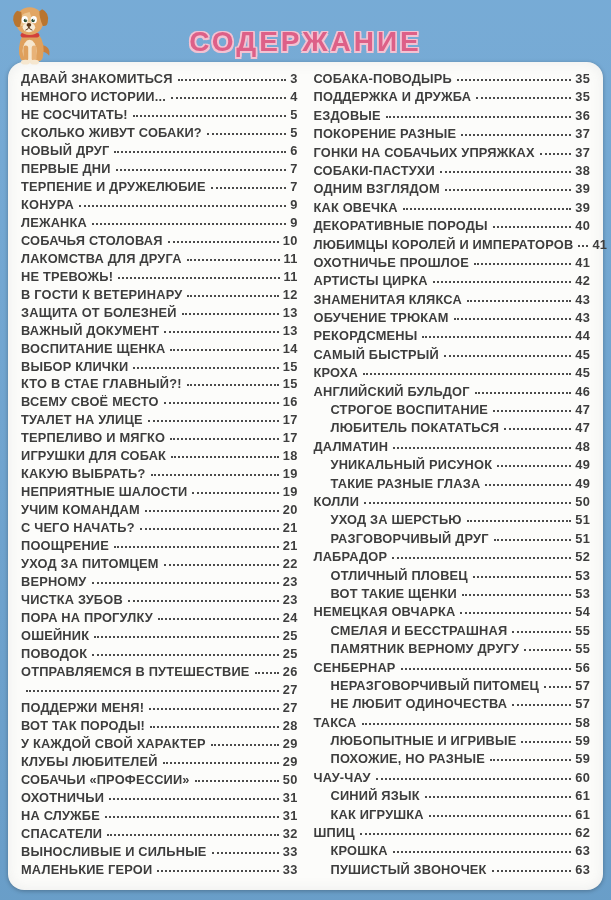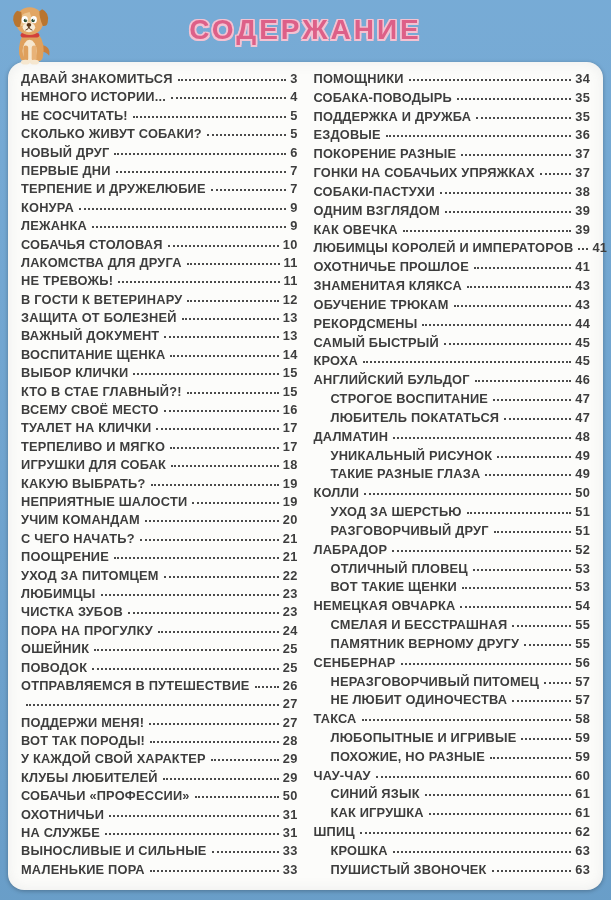--- a/index.html
+++ b/index.html
@@ -11,21 +11,21 @@
   
   .frame-shade{
     position:absolute;inset:0;pointer-events:none;
     background:linear-gradient(180deg, rgba(255,255,255,.06), rgba(0,0,0,.05));
   }
   .header{
     position:absolute;left:0;top:0;width:611px;height:62px;
     text-align:center;
   }
   .header-title{
-    display:inline-block;margin-top:14px;
+    display:inline-block;margin-top:26px;
     font-size:28px;font-weight:bold;letter-spacing:3px;
     color:#dd6088;
     text-shadow:
       -1.5px -1.5px 0 #f3c2d2, 1.5px -1.5px 0 #f3c2d2,
       -1.5px 1.5px 0 #f3c2d2, 1.5px 1.5px 0 #f3c2d2,
       0 -1.5px 0 #f3c2d2, 0 1.5px 0 #f3c2d2,
       -1.5px 0 0 #f3c2d2, 1.5px 0 0 #f3c2d2;
   }
   .puppy{
     position:absolute;left:8px;top:3px;width:46px;height:64px;z-index:3;
@@ -185,21 +185,21 @@
           <span class="toc-title">КТО В СТАЕ ГЛАВНЫЙ?!</span>
           <span class="leader"></span>
           <span class="toc-page">15</span>
         </div>
         <div class="toc-row">
           <span class="toc-title">ВСЕМУ СВОЁ МЕСТО</span>
           <span class="leader"></span>
           <span class="toc-page">16</span>
         </div>
         <div class="toc-row">
-          <span class="toc-title">ТУАЛЕТ НА КЛИЧКИ</span>
+          <span class="toc-title">ТУАЛЕТ НА УЛИЦЕ</span>
           <span class="leader"></span>
           <span class="toc-page">17</span>
         </div>
         <div class="toc-row">
           <span class="toc-title">ТЕРПЕЛИВО И МЯГКО</span>
           <span class="leader"></span>
           <span class="toc-page">17</span>
         </div>
         <div class="toc-row">
           <span class="toc-title">ИГРУШКИ ДЛЯ СОБАК</span>
@@ -230,21 +230,21 @@
           <span class="toc-title">ПООЩРЕНИЕ</span>
           <span class="leader"></span>
           <span class="toc-page">21</span>
         </div>
         <div class="toc-row">
           <span class="toc-title">УХОД ЗА ПИТОМЦЕМ</span>
           <span class="leader"></span>
           <span class="toc-page">22</span>
         </div>
         <div class="toc-row">
-          <span class="toc-title">ЛЮБИМЦЫ</span>
+          <span class="toc-title">ВЕРНОМУ</span>
           <span class="leader"></span>
           <span class="toc-page">23</span>
         </div>
         <div class="toc-row">
           <span class="toc-title">ЧИСТКА ЗУБОВ</span>
           <span class="leader"></span>
           <span class="toc-page">23</span>
         </div>
         <div class="toc-row">
           <span class="toc-title">ПОРА НА ПРОГУЛКУ</span>
@@ -299,37 +299,37 @@
           <span class="toc-title">ОХОТНИЧЬИ</span>
           <span class="leader"></span>
           <span class="toc-page">31</span>
         </div>
         <div class="toc-row">
           <span class="toc-title">НА СЛУЖБЕ</span>
           <span class="leader"></span>
           <span class="toc-page">31</span>
         </div>
         <div class="toc-row">
+          <span class="toc-title">СПАСАТЕЛИ</span>
+          <span class="leader"></span>
+          <span class="toc-page">32</span>
+        </div>
+        <div class="toc-row">
           <span class="toc-title">ВЫНОСЛИВЫЕ И СИЛЬНЫЕ</span>
           <span class="leader"></span>
           <span class="toc-page">33</span>
         </div>
         <div class="toc-row">
-          <span class="toc-title">МАЛЕНЬКИЕ ПОРА</span>
+          <span class="toc-title">МАЛЕНЬКИЕ ГЕРОИ</span>
           <span class="leader"></span>
           <span class="toc-page">33</span>
         </div>
       </div>
     <div class="col">
         <div class="toc-row">
-          <span class="toc-title">ПОМОЩНИКИ</span>
-          <span class="leader"></span>
-          <span class="toc-page">34</span>
-        </div>
-        <div class="toc-row">
           <span class="toc-title">СОБАКА-ПОВОДЫРЬ</span>
           <span class="leader"></span>
           <span class="toc-page">35</span>
         </div>
         <div class="toc-row">
           <span class="toc-title">ПОДДЕРЖКА И ДРУЖБА</span>
           <span class="leader"></span>
           <span class="toc-page">35</span>
         </div>
         <div class="toc-row">
@@ -356,28 +356,38 @@
           <span class="toc-title">ОДНИМ ВЗГЛЯДОМ</span>
           <span class="leader"></span>
           <span class="toc-page">39</span>
         </div>
         <div class="toc-row">
           <span class="toc-title">КАК ОВЕЧКА</span>
           <span class="leader"></span>
           <span class="toc-page">39</span>
         </div>
         <div class="toc-row">
+          <span class="toc-title">ДЕКОРАТИВНЫЕ ПОРОДЫ</span>
+          <span class="leader"></span>
+          <span class="toc-page">40</span>
+        </div>
+        <div class="toc-row">
           <span class="toc-title">ЛЮБИМЦЫ КОРОЛЕЙ И ИМПЕРАТОРОВ</span>
           <span class="leader"></span>
           <span class="toc-page">41</span>
         </div>
         <div class="toc-row">
           <span class="toc-title">ОХОТНИЧЬЕ ПРОШЛОЕ</span>
           <span class="leader"></span>
           <span class="toc-page">41</span>
+        </div>
+        <div class="toc-row">
+          <span class="toc-title">АРТИСТЫ ЦИРКА</span>
+          <span class="leader"></span>
+          <span class="toc-page">42</span>
         </div>
         <div class="toc-row">
           <span class="toc-title">ЗНАМЕНИТАЯ КЛЯКСА</span>
           <span class="leader"></span>
           <span class="toc-page">43</span>
         </div>
         <div class="toc-row">
           <span class="toc-title">ОБУЧЕНИЕ ТРЮКАМ</span>
           <span class="leader"></span>
           <span class="toc-page">43</span>

